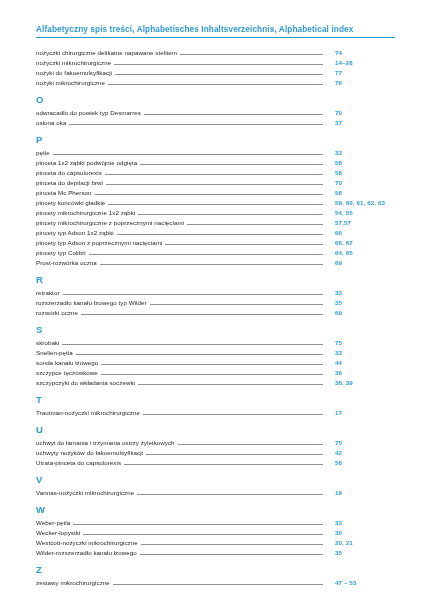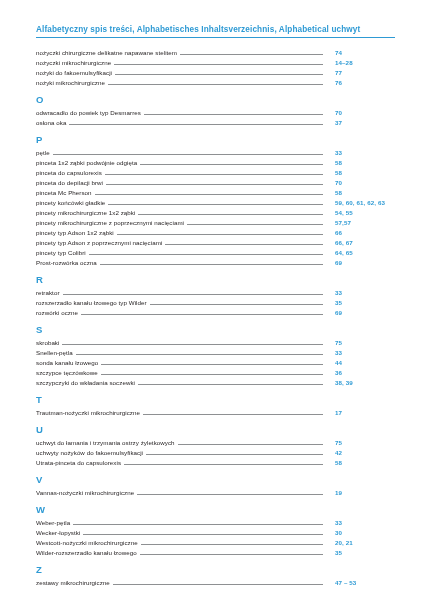--- a/index.html
+++ b/index.html
@@ -79,21 +79,21 @@
     box-sizing: border-box;
     line-height: 9px;
     text-align: left;
     letter-spacing: 0.1px;
   }
 </style>
 </head>
 <body>
 
 <div class="page">
-  <div class="index-title">Alfabetyczny spis treści, Alphabetisches Inhaltsverzeichnis, Alphabetical uchwyt</div>
+  <div class="index-title">Alfabetyczny spis treści, Alphabetisches Inhaltsverzeichnis, Alphabetical index</div>
   <div class="title-rule"></div>
   <div id="sections-root">
       <div class="section">
         <div class="entry">
           <span class="entry-label">nożyczki chirurgiczne delikatne napawane stelitem</span>
           <span class="leader"></span>
           <span class="entry-pages">74</span>
         </div>
         <div class="entry">
           <span class="entry-label">nożyczki mikrochirurgiczne</span>

